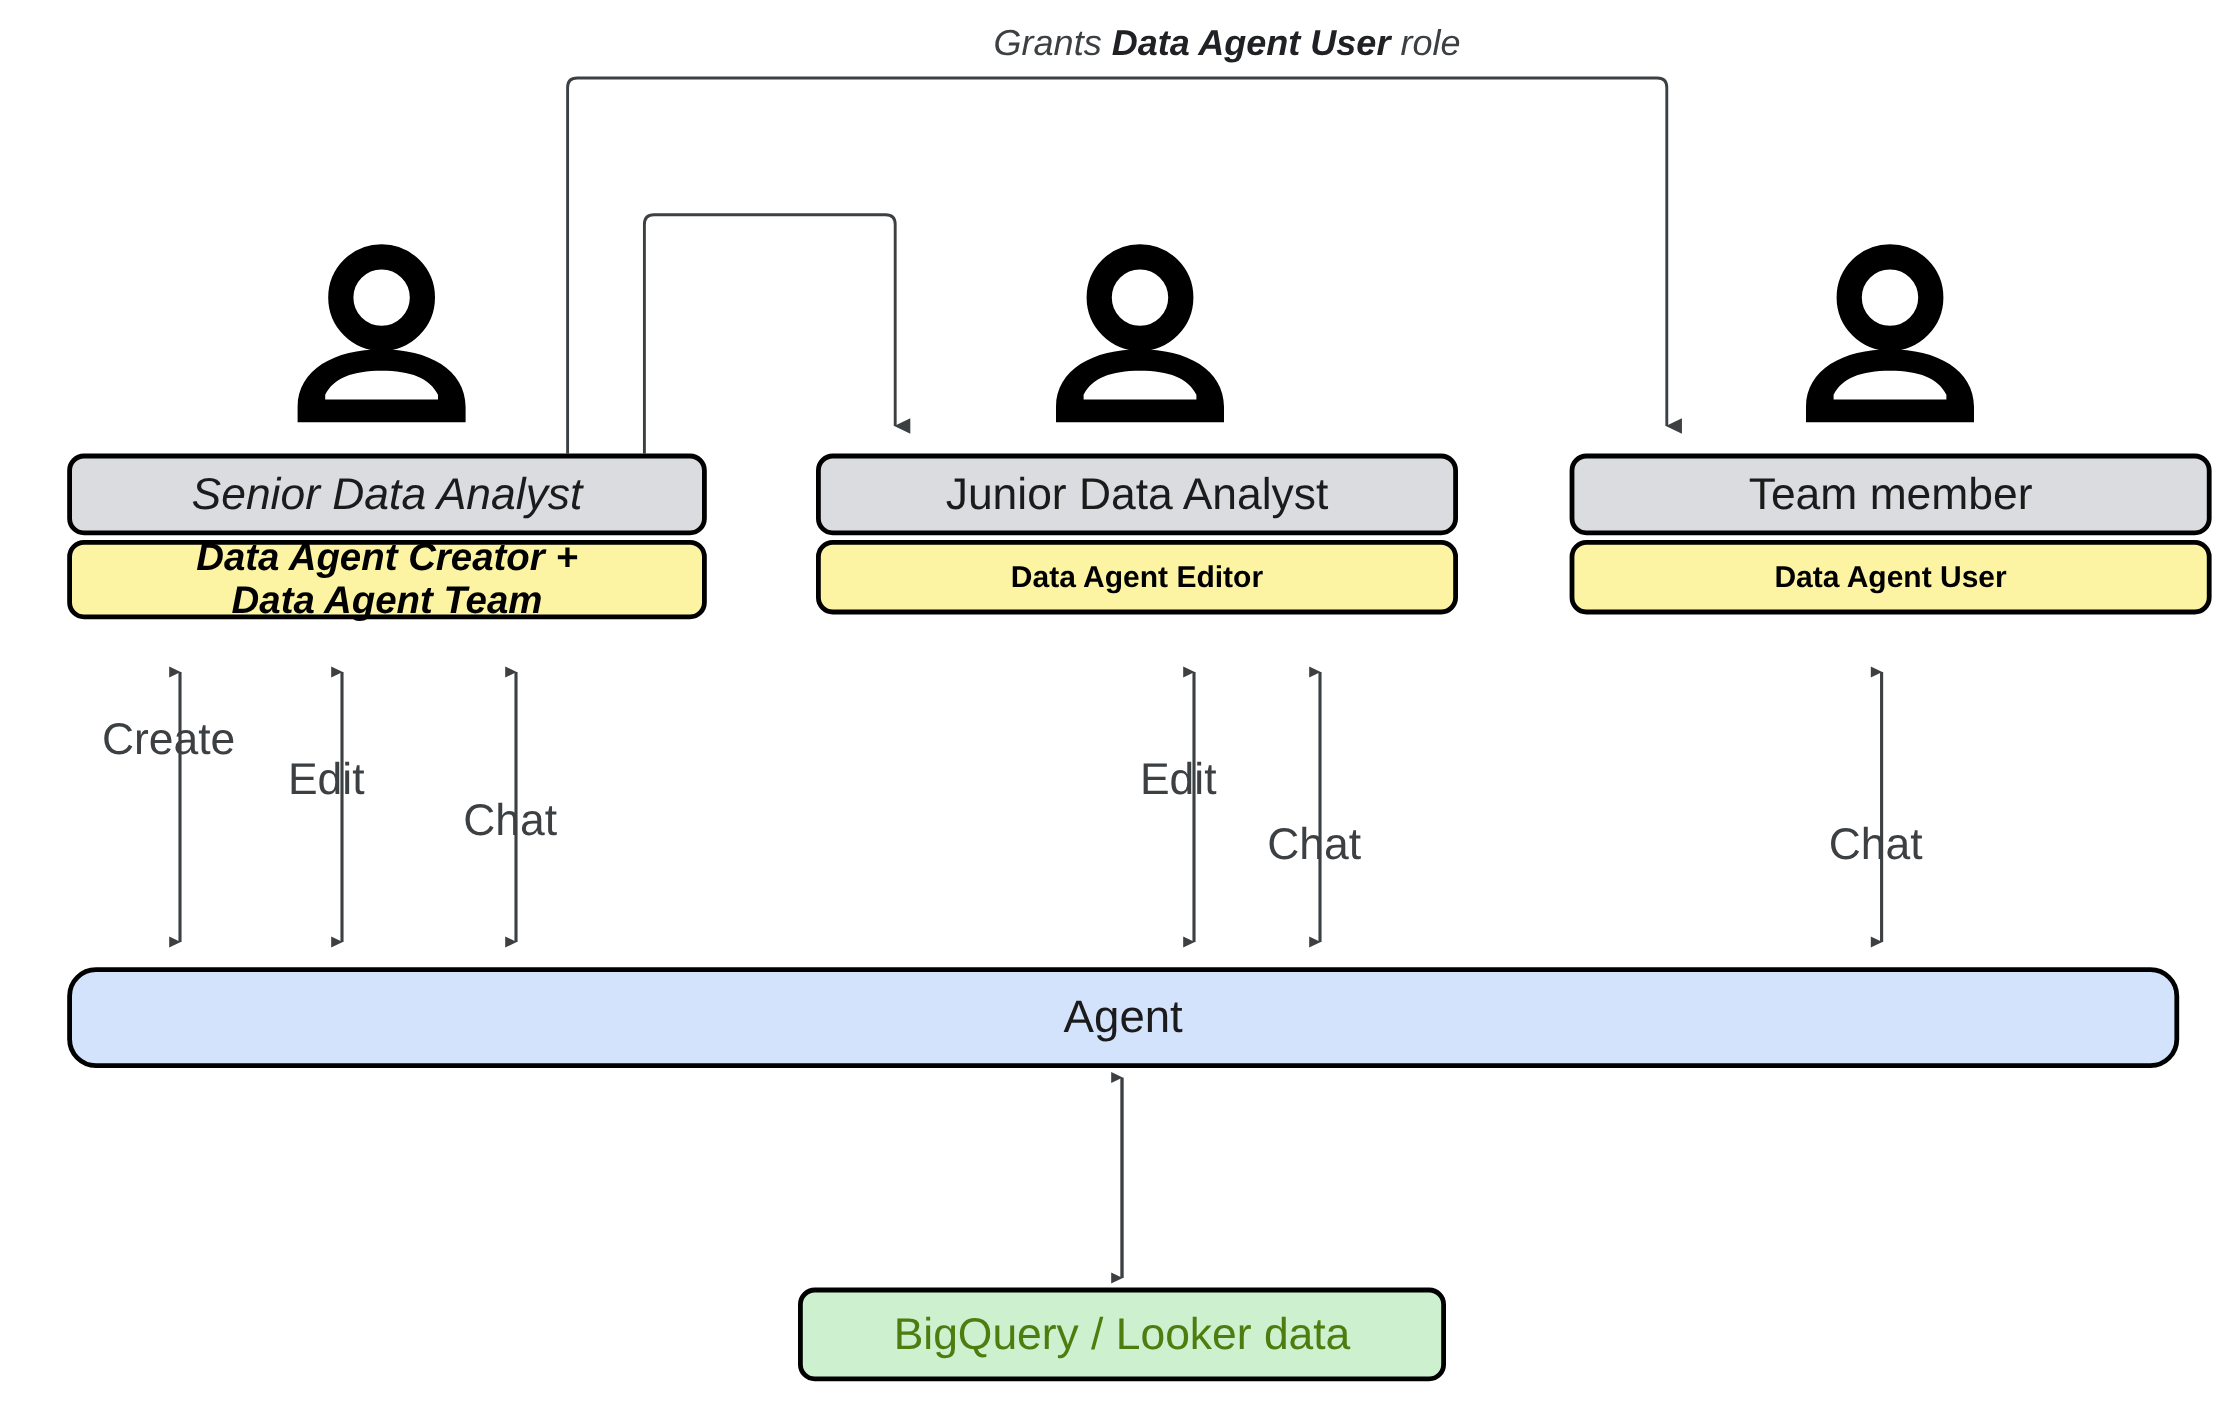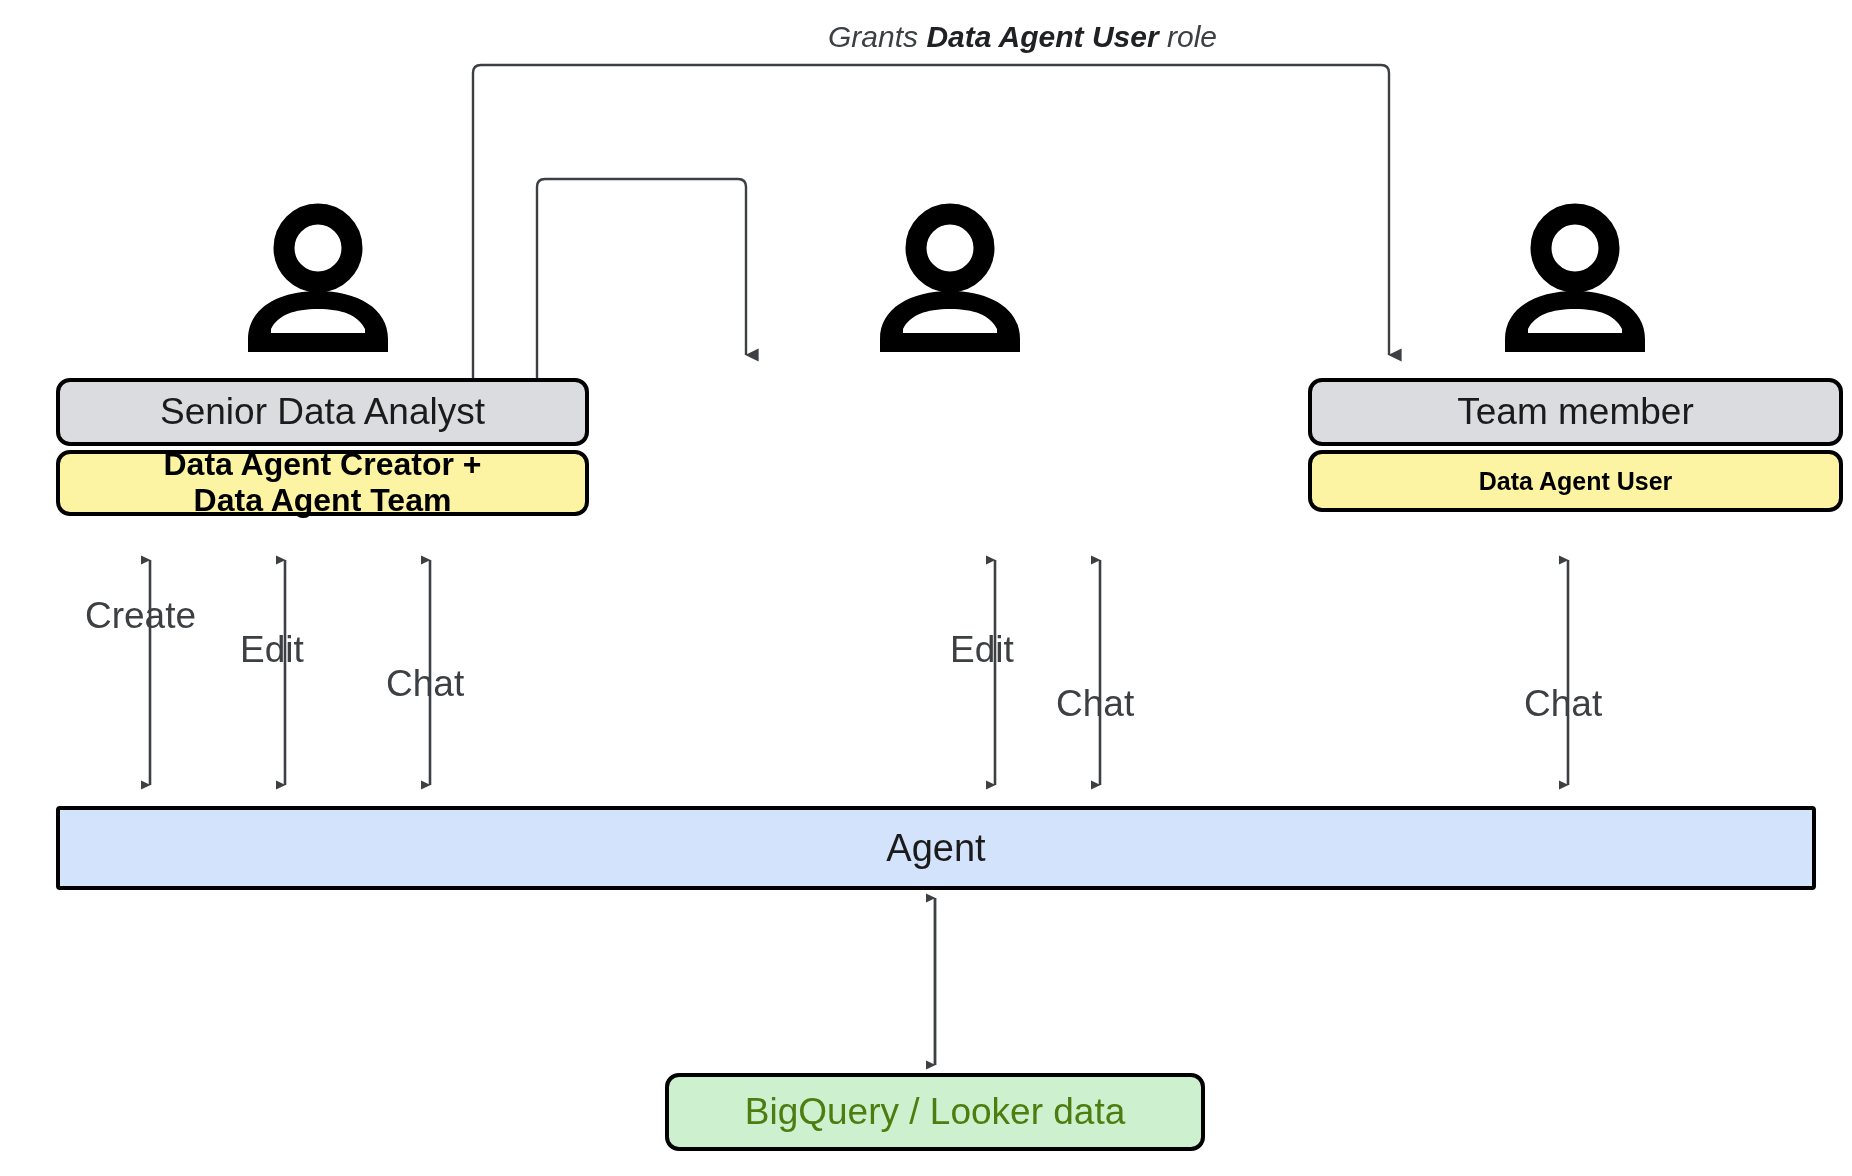--- a/index.html
+++ b/index.html
@@ -67,21 +67,21 @@
   .box-role.two-line {
     height: 66px;
     font-size: 32px;
   }
   .agent-box {
     position: absolute;
     background: #d4e3fc;
     height: 84px;
     font-size: 38px;
     color: #1b1b1b;
-    border-radius: 4px;
+    border-radius: 24px;
   }
   .data-box {
     position: absolute;
     background: #cdf0ce;
     height: 78px;
     font-size: 37px;
     color: #4d7c0f;
     border-radius: 14px;
   }
   
@@ -163,30 +163,34 @@
   </div>
 
   <div class="person" style="left:1495px; top:202px;">
     <svg viewBox="0 0 160 150" width="160" height="150">
       <circle cx="80" cy="46" r="34" fill="none" stroke="#000" stroke-width="21"></circle>
       <path d="M10,150 L10,137 C10,106 41,89 80,89 C119,89 150,106 150,137 L150,150 Z
                M33,127 C40,113 56,107 80,107 C104,107 120,113 127,127 L127,131 L33,131 Z" fill="#000" fill-rule="evenodd"></path>
     </svg>
   </div>
 
-  <div class="role-stack" style="left:56px; top:378px; width:533px;">
+  <div class="role-stack" style="left:56px; top:378px; width:533px;font-style:italic;">
     <div class="box box-title">Senior Data Analyst</div>
     <div class="box box-role two-line">
       <div>
         <div>Data Agent Creator +</div>
         <div>Data Agent Team</div>
       </div>
     </div>
   </div>
 
+  <div class="role-stack" style="left:680px; top:378px; width:535px;">
+    <div class="box box-title">Junior Data Analyst</div>
+    <div class="box box-role">Data Agent Editor</div>
+  </div>
 
   <div class="role-stack" style="left:1308px; top:378px; width:535px;">
     <div class="box box-title">Team member</div>
     <div class="box box-role">Data Agent User</div>
   </div>
 
   <div class="flow-label" style="left:85px; top:595px;">Create</div>
   <div class="flow-label" style="left:240px; top:629px;">Edit</div>
   <div class="flow-label" style="left:386px; top:663px;">Chat</div>
 

